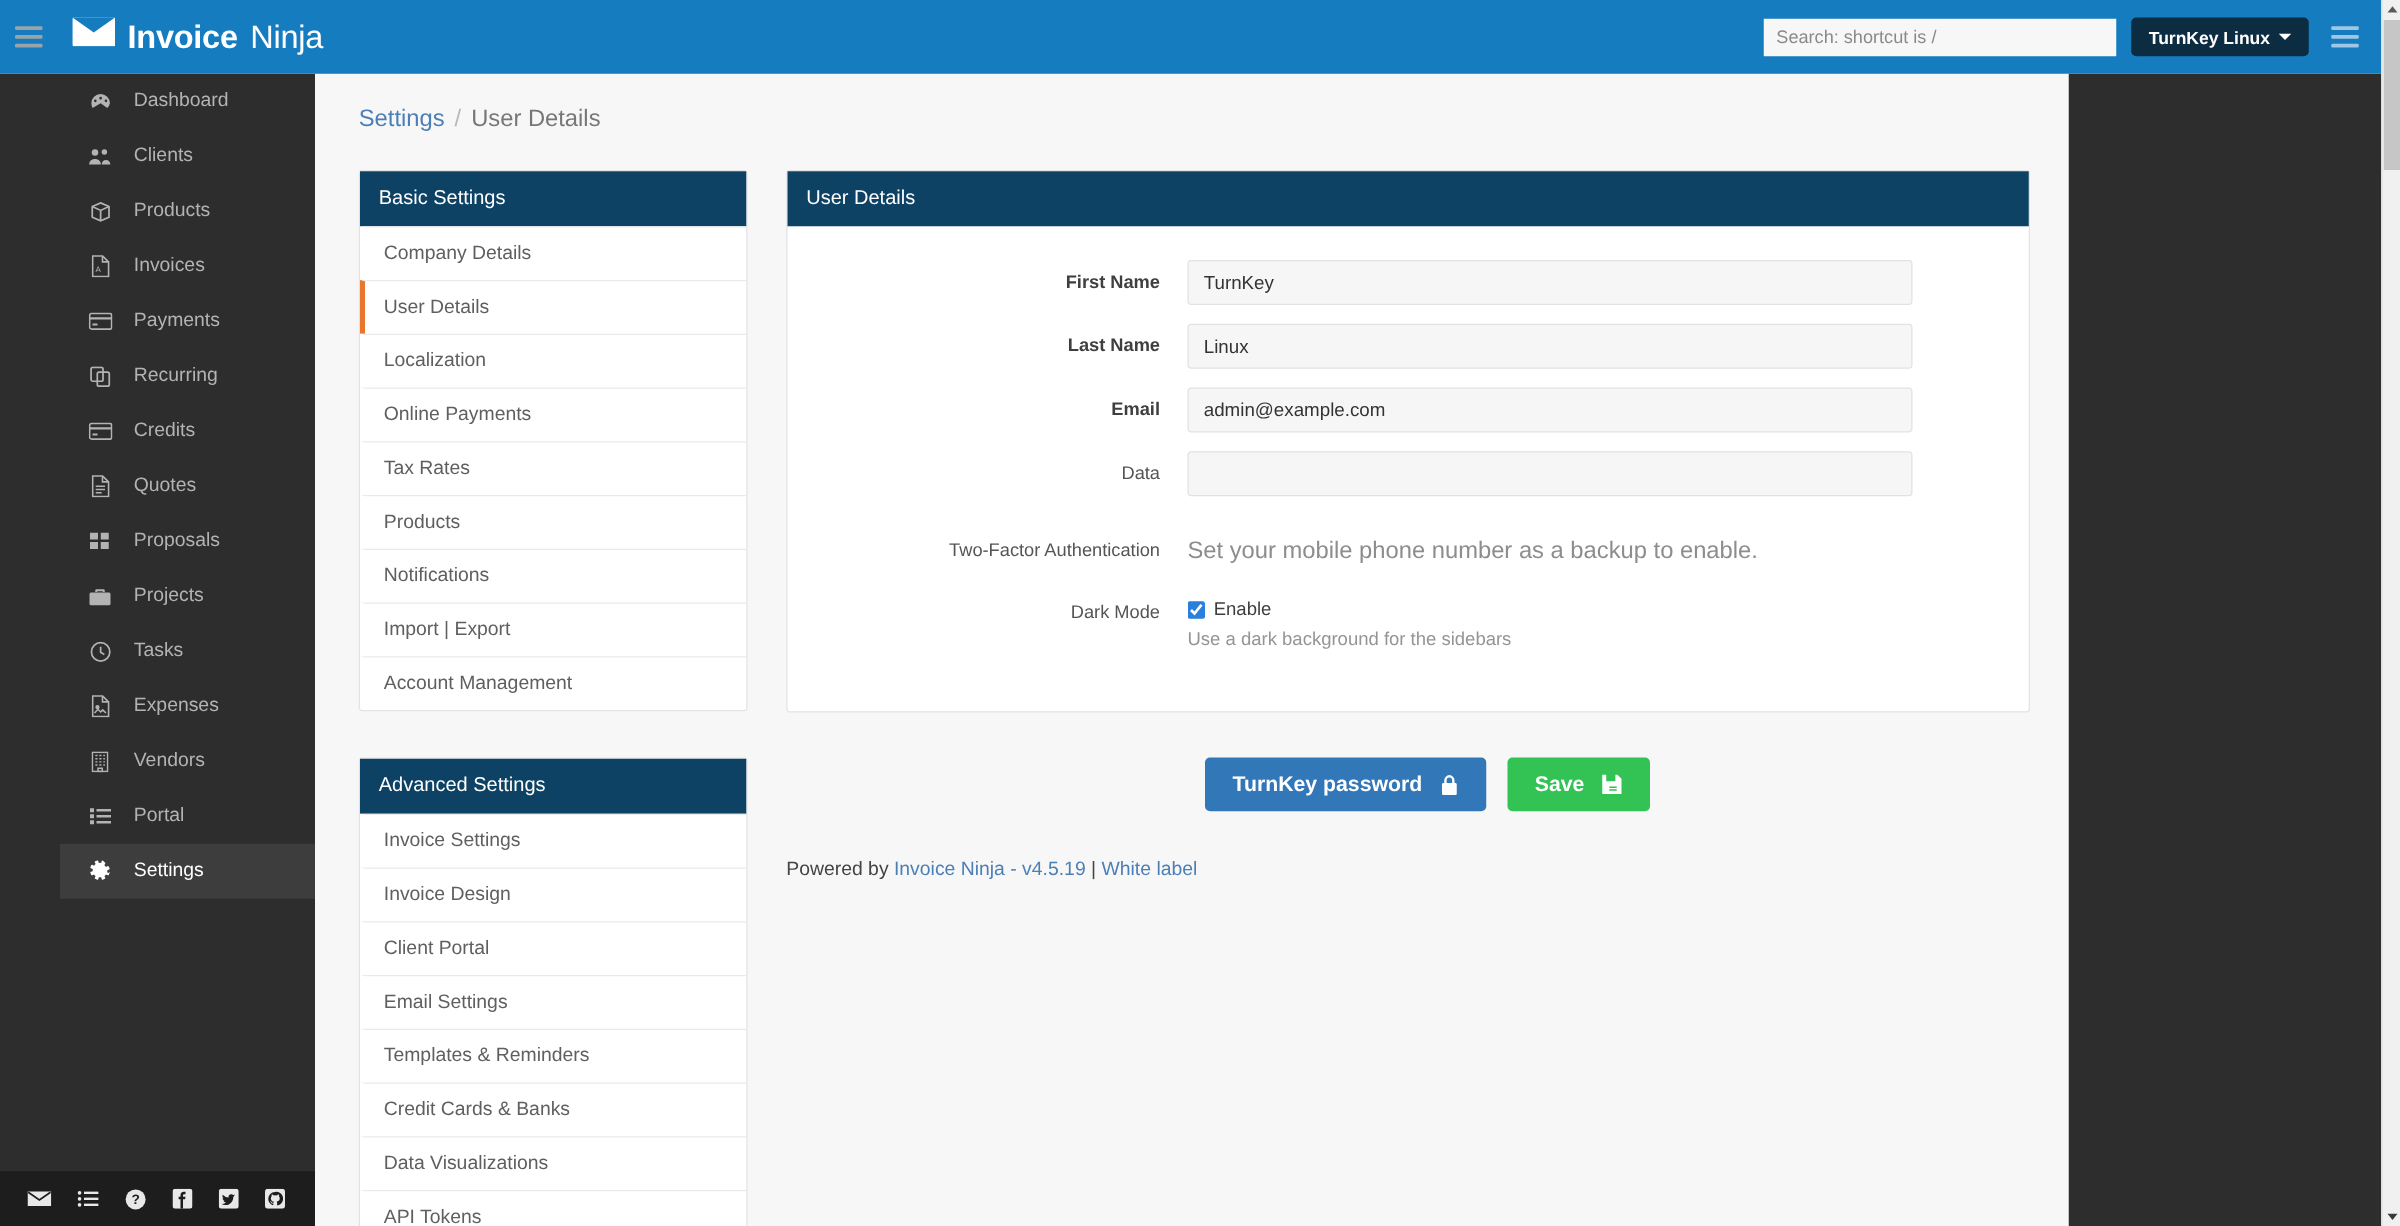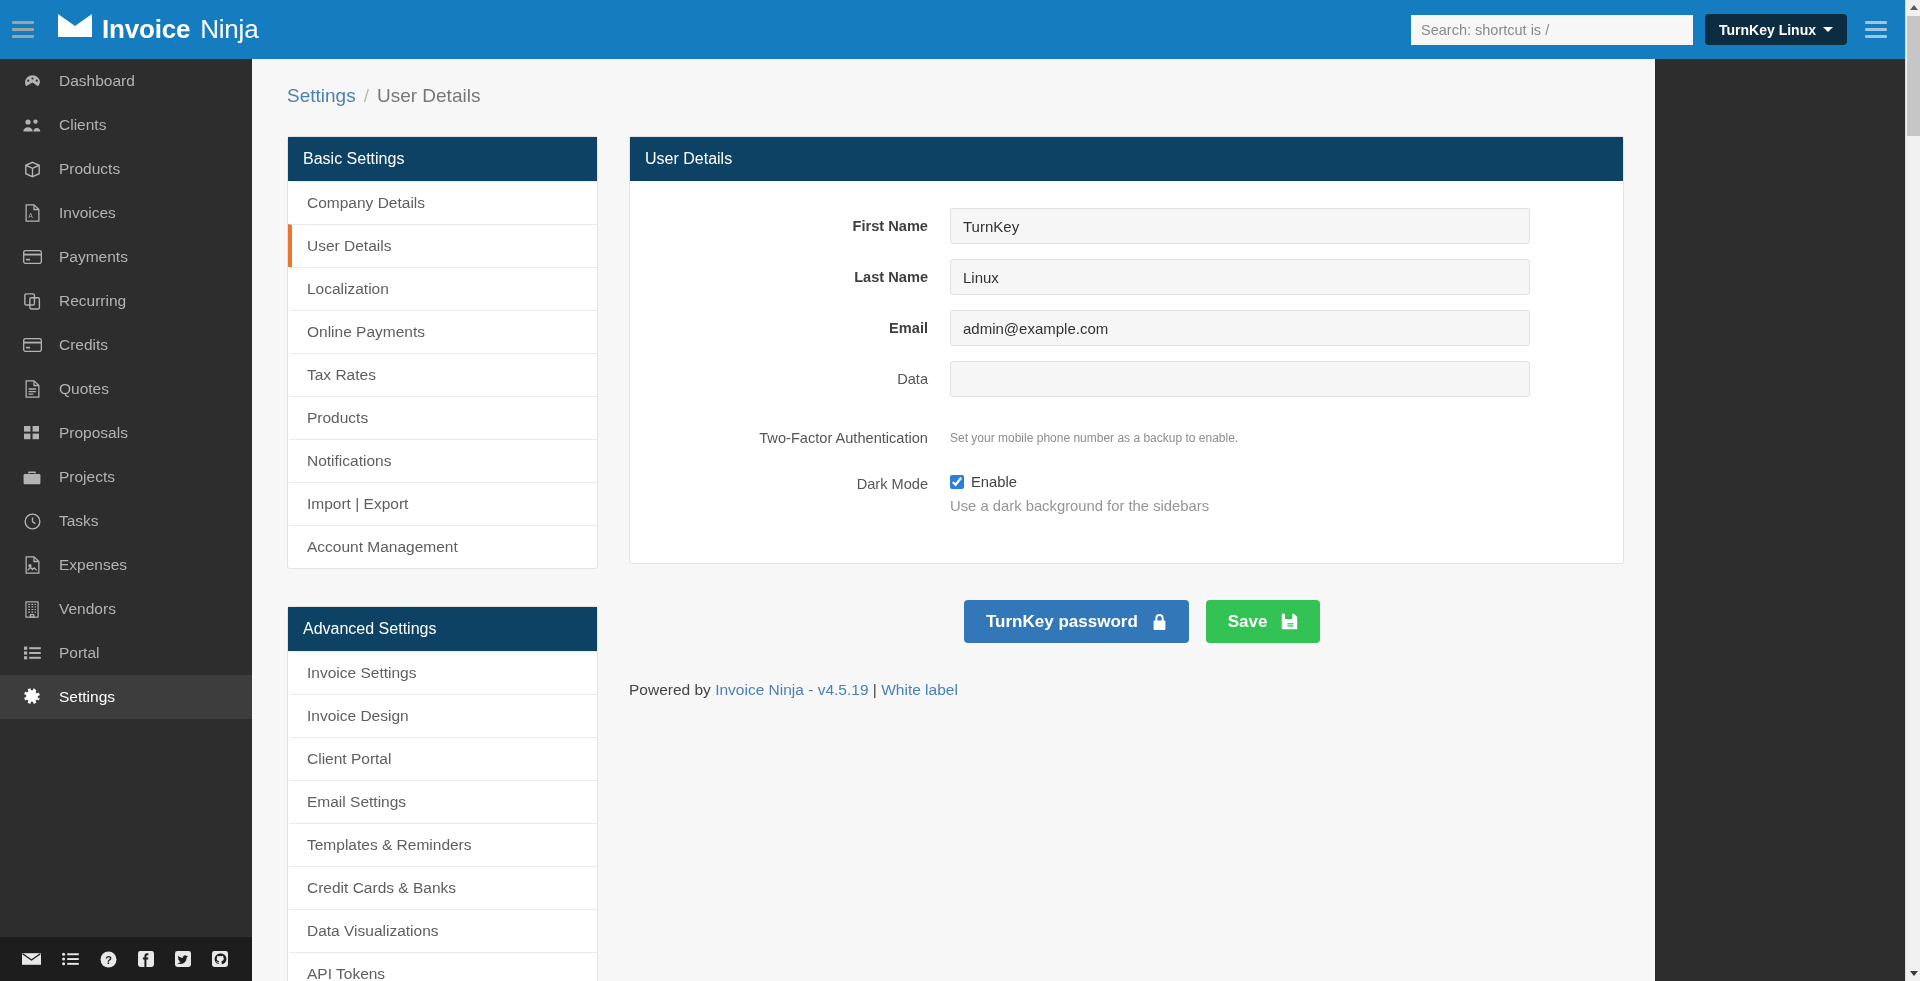--- a/index.html
+++ b/index.html
@@ -53,21 +53,21 @@
     width: 22px; margin-left: 6px; margin-right: 4px; cursor: pointer;
     display: flex; flex-direction: column; gap: 4px;
   }
   .hamburger-right span { display:block; height: 3px; background: #9fc6e4; border-radius: 1px; }
 
   
   .sidebar {
     position: absolute; top: 59px; left: 0; width: 252px; bottom: 0;
     background: #2d2d2d; z-index: 20;
   }
-  .sidebar-scroll { position: absolute; top: 0; left: 0; right: 0; bottom: 44px; overflow: hidden; }
+  .sidebar-scroll { position: absolute; top: 0; left: 0; right: 0; bottom: 44px; overflow: hidden; padding-left: 48px; }
   .nav-item {
     display: flex; align-items: center; height: 44px; padding-left: 22px;
     color: #b3b3b3; font-size: 15.5px; cursor: pointer; gap: 17px;
   }
   .nav-item.active { background: #3d3d3d; color: #fff; }
   .nav-icon { width: 20px; display: flex; justify-content: center; align-items: center; }
   .nav-icon svg { display: block; }
   .sidebar-bottom {
     position: absolute; left: 0; right: 0; bottom: 0; height: 44px;
     background: #1d1d1d; display: flex; align-items: center;
@@ -144,21 +144,21 @@
     width: 320px; text-align: right; padding-right: 22px;
     font-size: 14.6px; color: #3f3f3f; font-weight: bold;
   }
   .form-label.light { font-weight: normal; color: #555; }
   .form-control {
     width: 580px; height: 36px; background: #f6f6f6;
     border: 1px solid #e2e2e2; border-radius: 3px; padding: 0 12px;
     font-size: 15px; color: #333; font-family: "Liberation Sans", sans-serif;
   }
   .row-2fa { margin-top: 33px; margin-bottom: 28px; }
-  .static-text { font-size: 12px; color: #8d8d8d; }
+  .static-text { font-size: 19px; color: #8d8d8d; }
   .row-dark { align-items: flex-start; }
   .row-dark .form-label { padding-top: 2px; }
   .check-wrap { display: flex; flex-direction: column; gap: 8px; }
   .check-line { display: flex; align-items: center; gap: 7px; }
   .check-line input { width: 14px; height: 14px; margin: 0; cursor: pointer; accent-color: #2a7fdc; }
   .check-line label { font-size: 14.8px; color: #3f3f3f; cursor: pointer; text-align: center; }
   .help-text { font-size: 14.8px; color: #959595; }
 
   
   .btn-row { display: flex; gap: 17px; padding: 36px 0 0 335px; }

